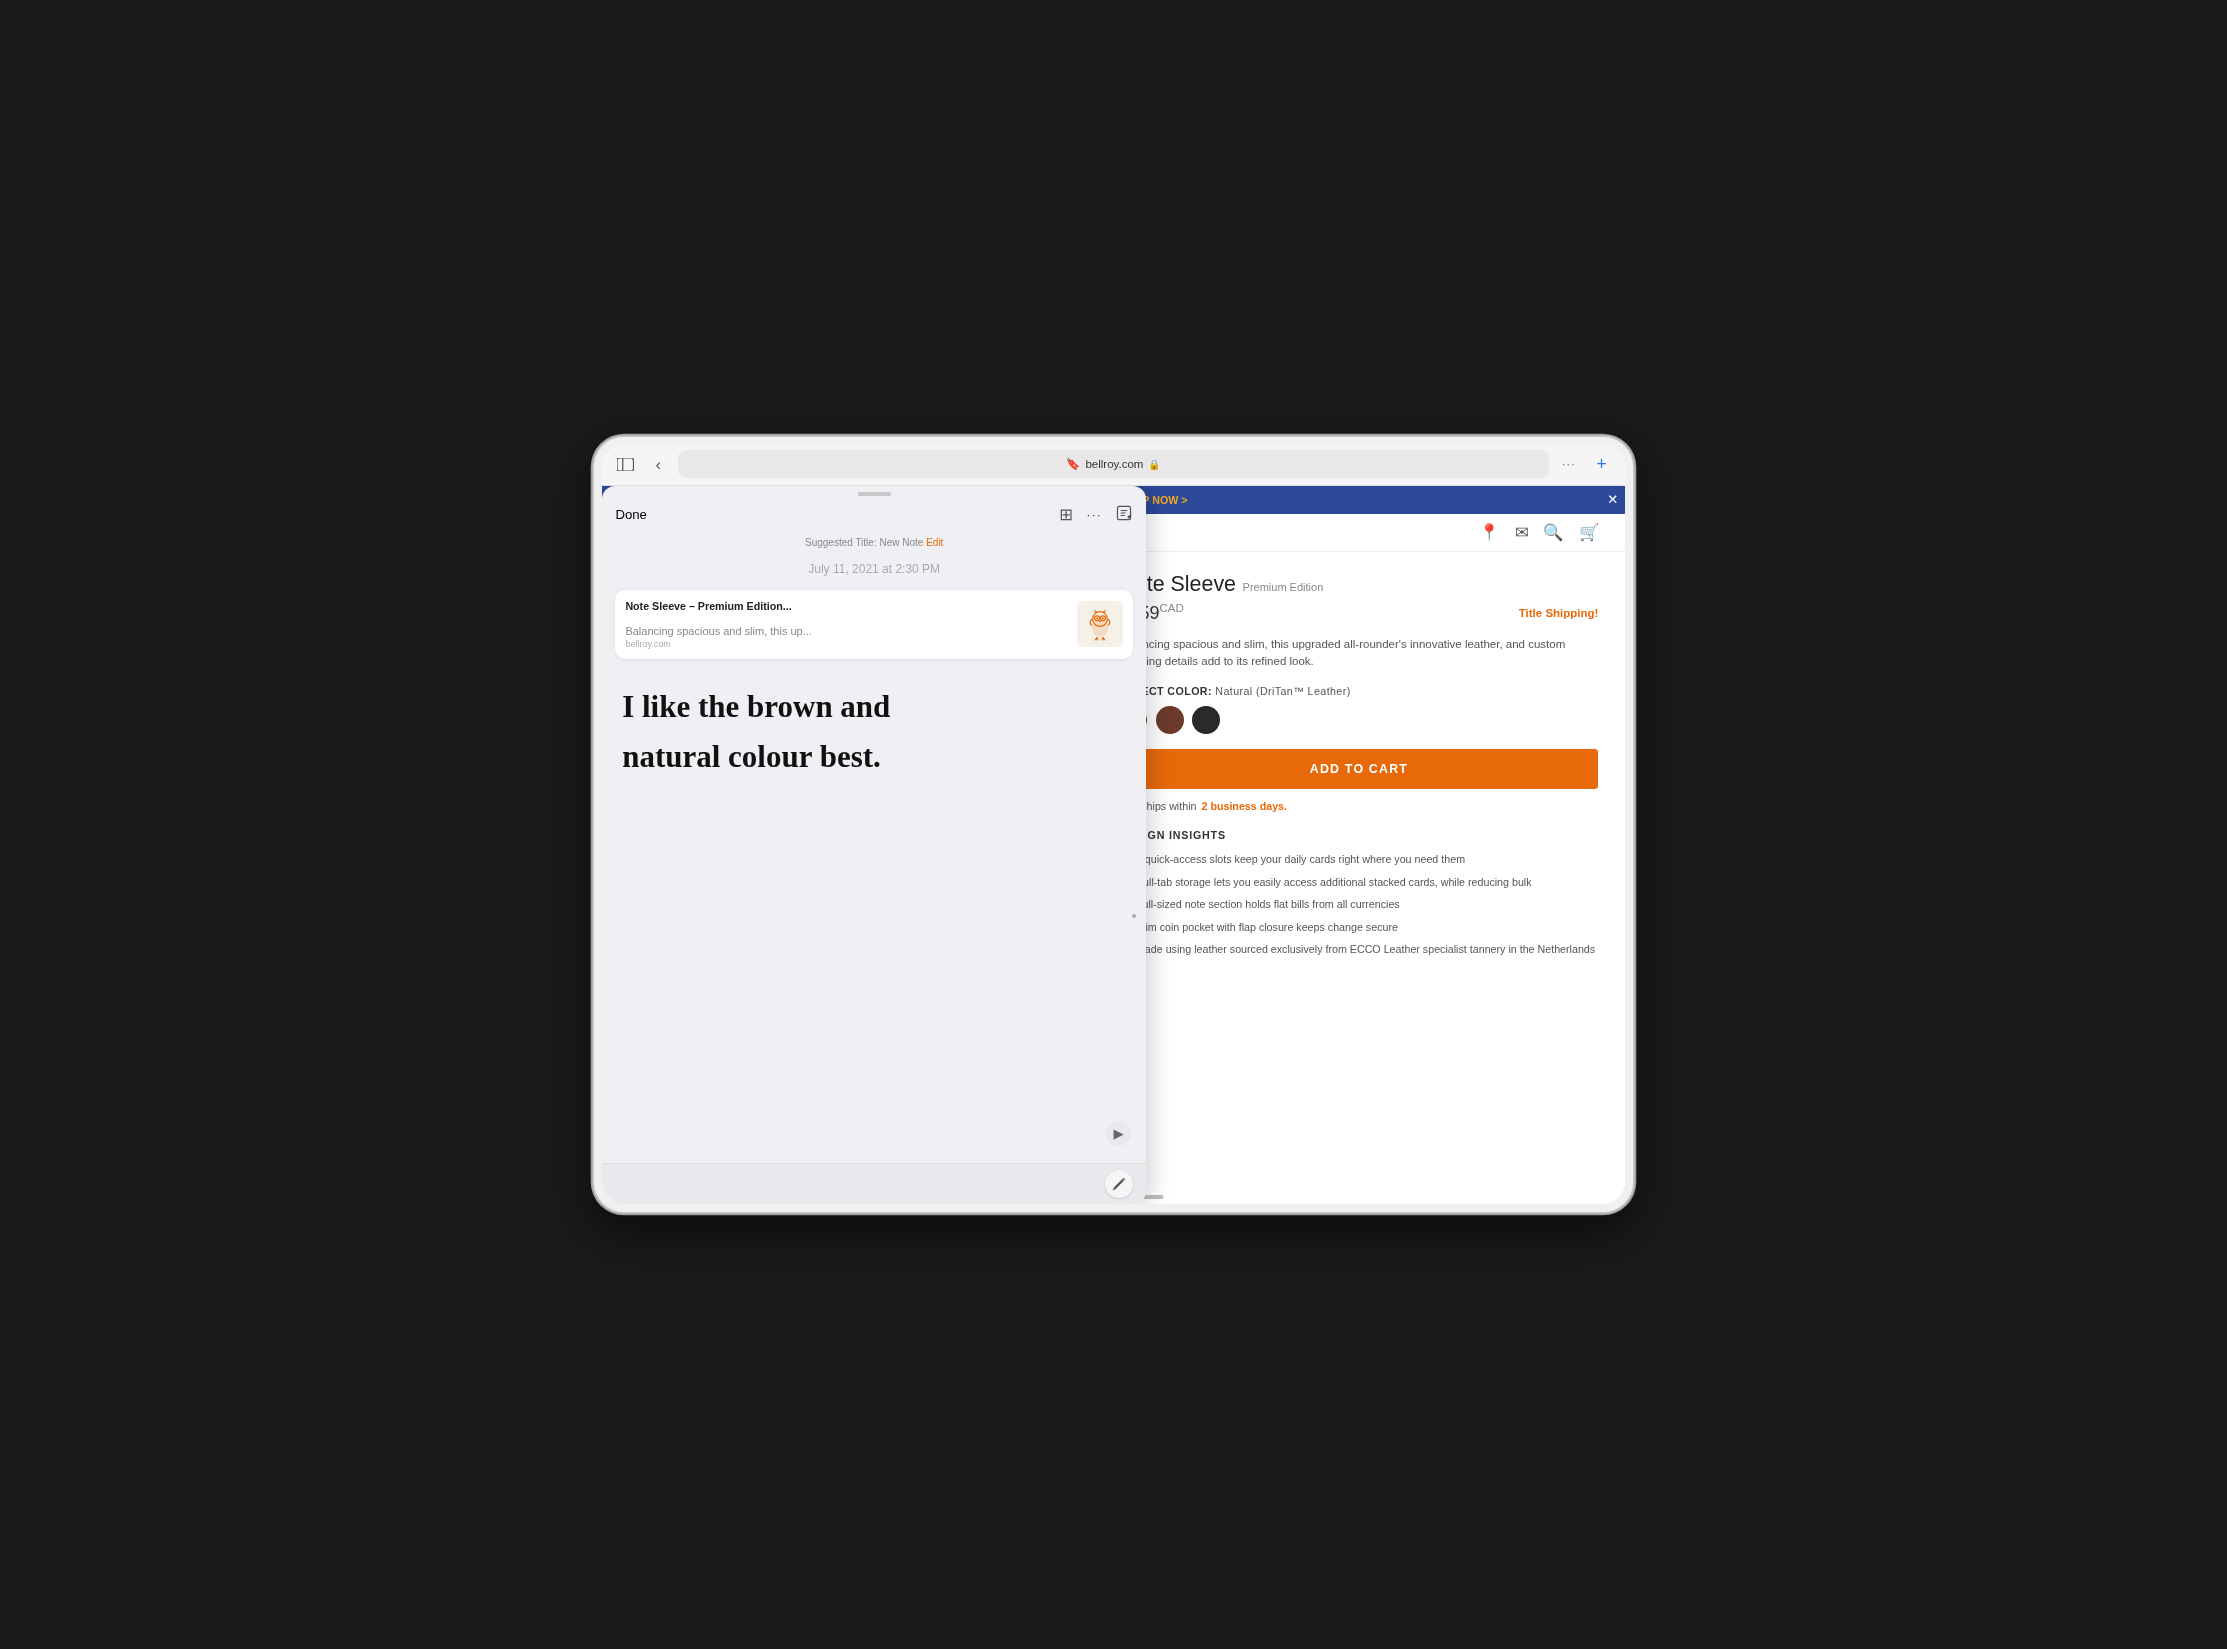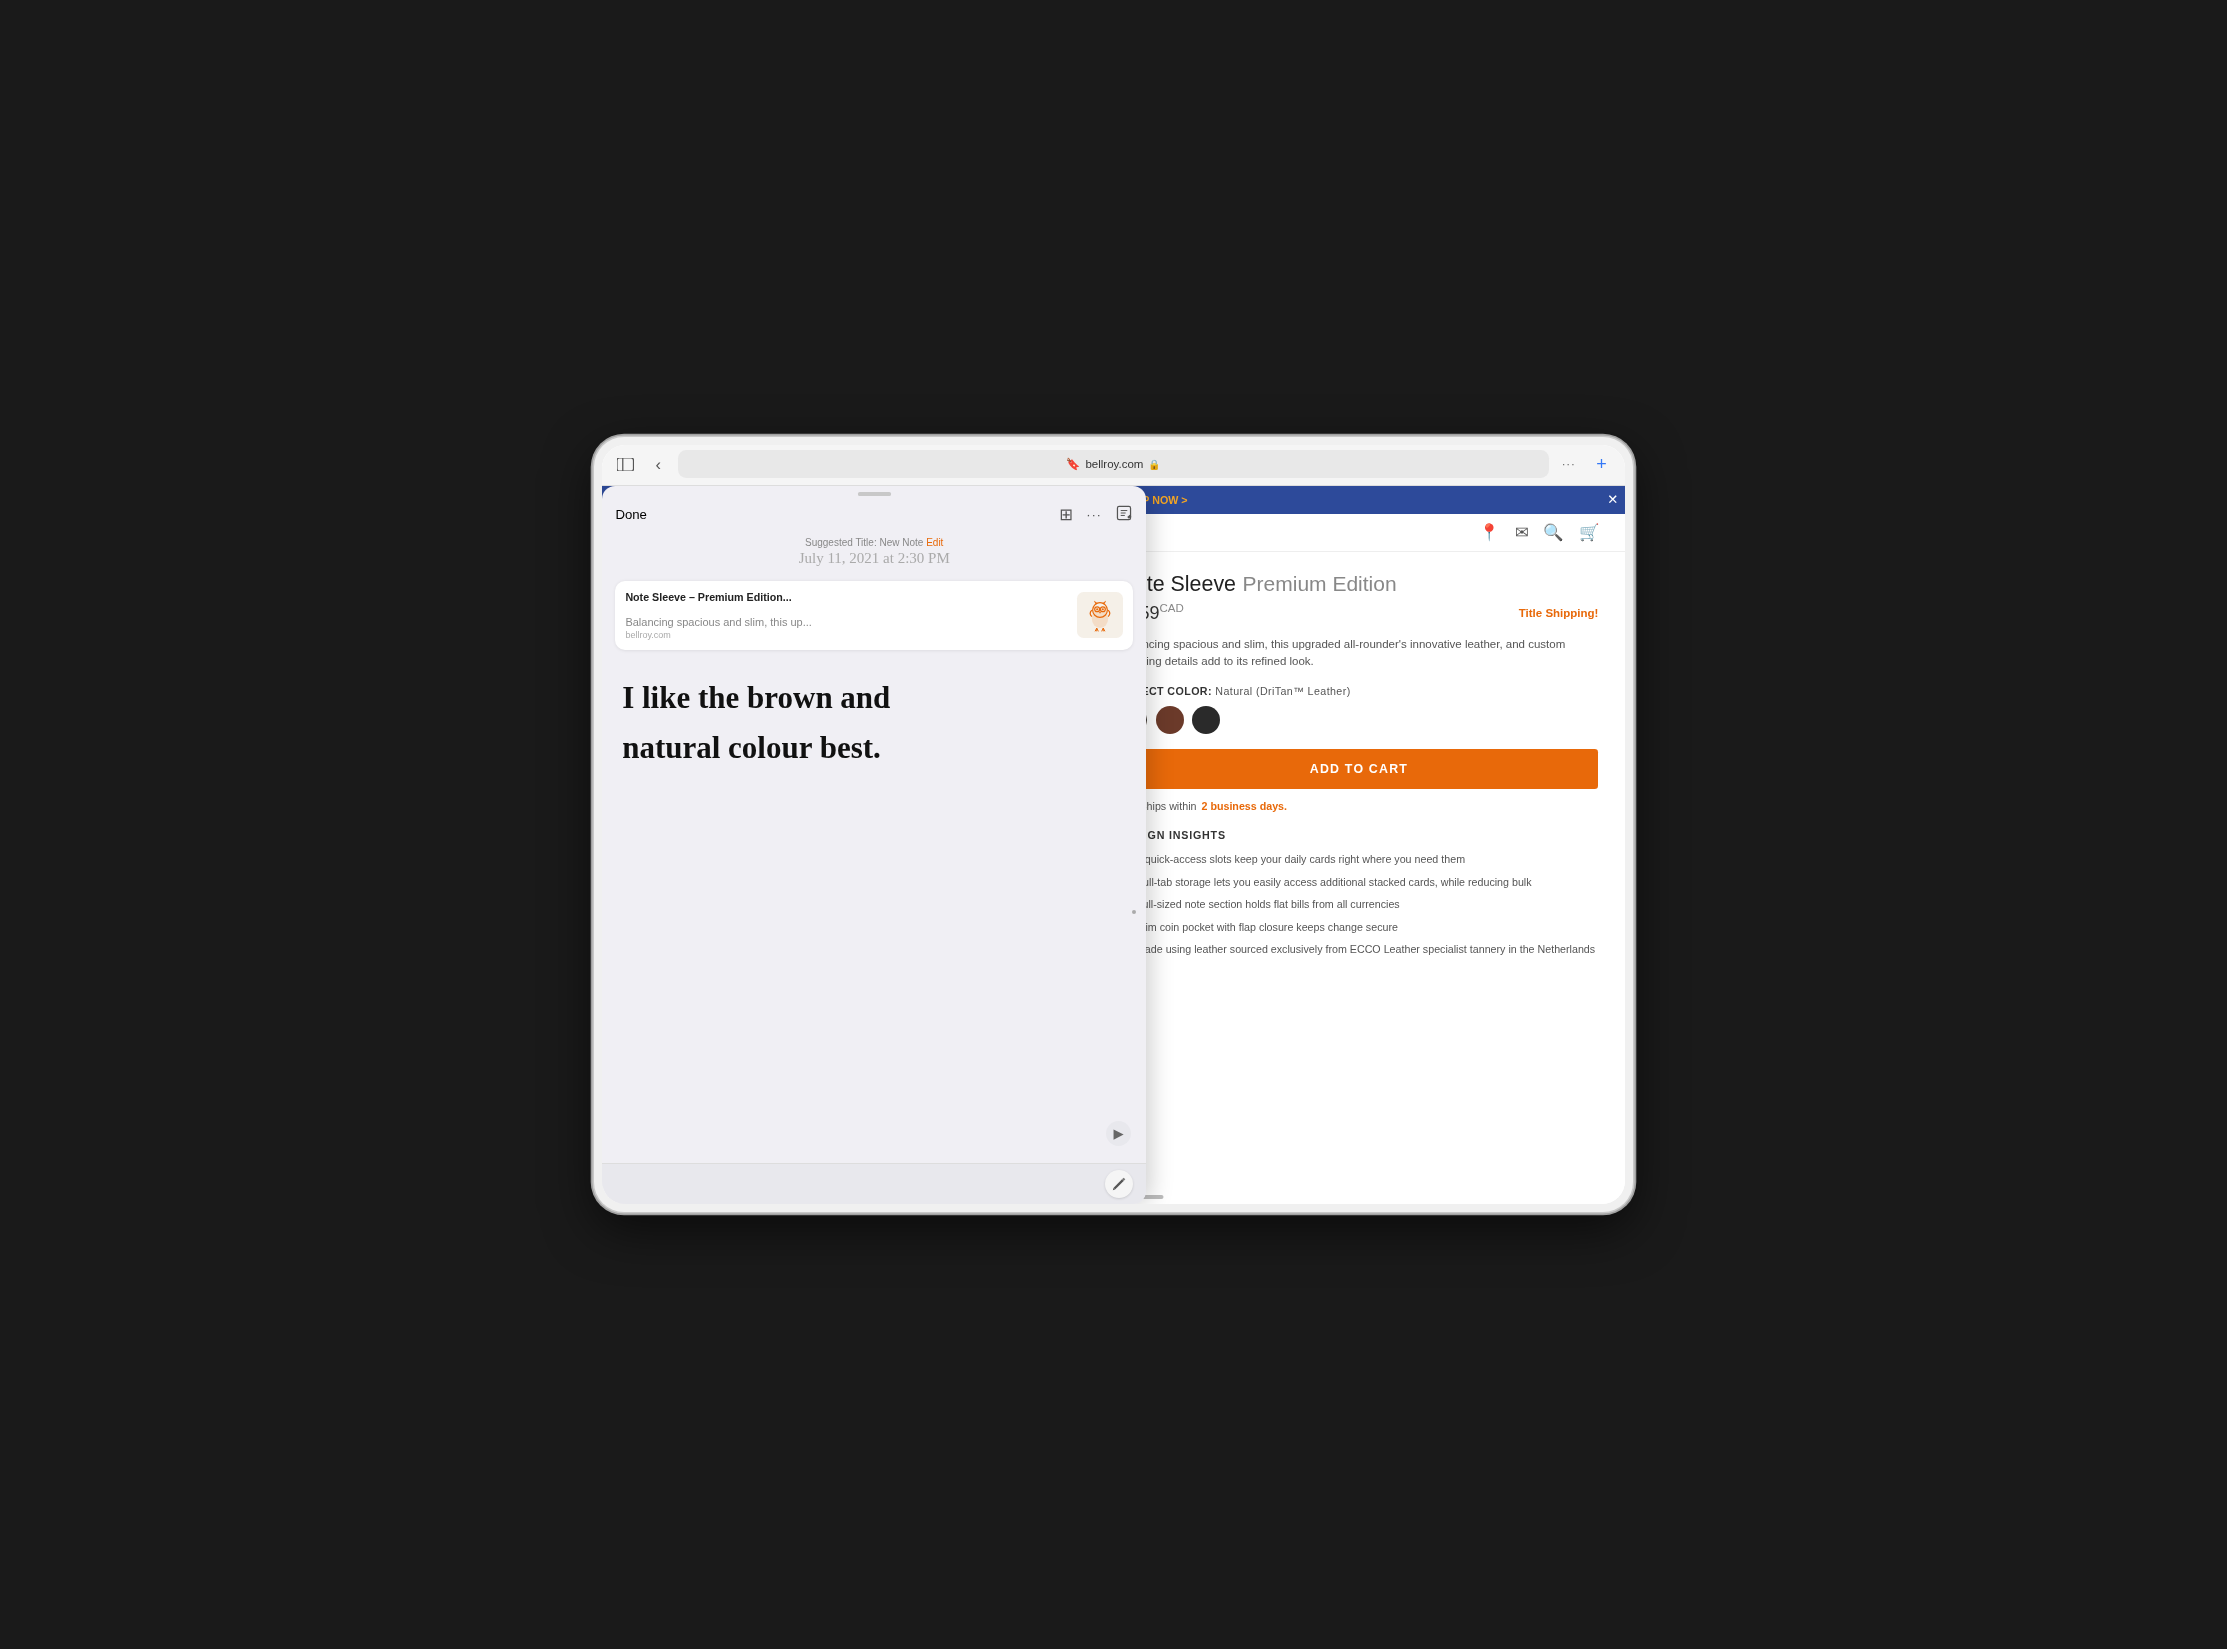--- a/index.html
+++ b/index.html
@@ -224,21 +224,21 @@
       align-items: baseline;
       gap: 6.6px;
       margin-bottom: 5px;
     }
     .product-name {
       font-size: 21.4px;
       font-weight: 500;
       color: #222;
     }
     .product-edition {
-      font-size: 21px;
+      font-size: 11px;
       color: #888;
       font-weight: 400;
     }
     .product-price-line {
       display: flex;
       align-items: center;
       justify-content: space-between;
       margin-bottom: 11.5px;
     }
     .product-price {
@@ -415,24 +415,23 @@
     }
     .suggested-title {
       font-size: 10px;
       color: #888;
     }
     .edit-link {
       color: #e8690a;
       font-weight: 500;
     }
     .note-date {
-      font-size: 15px;
+      font-size: 12px;
       color: #aaa;
-      margin-top: 2px;
-      font-family: Liberation Serif, serif;
+      margin-top: 14px;
     }
 
     .note-link-card {
       margin: 6.6px 13.2px;
       background: white;
       border-radius: 10px;
       padding: 10px;
       display: flex;
       align-items: center;
       gap: 10px;

